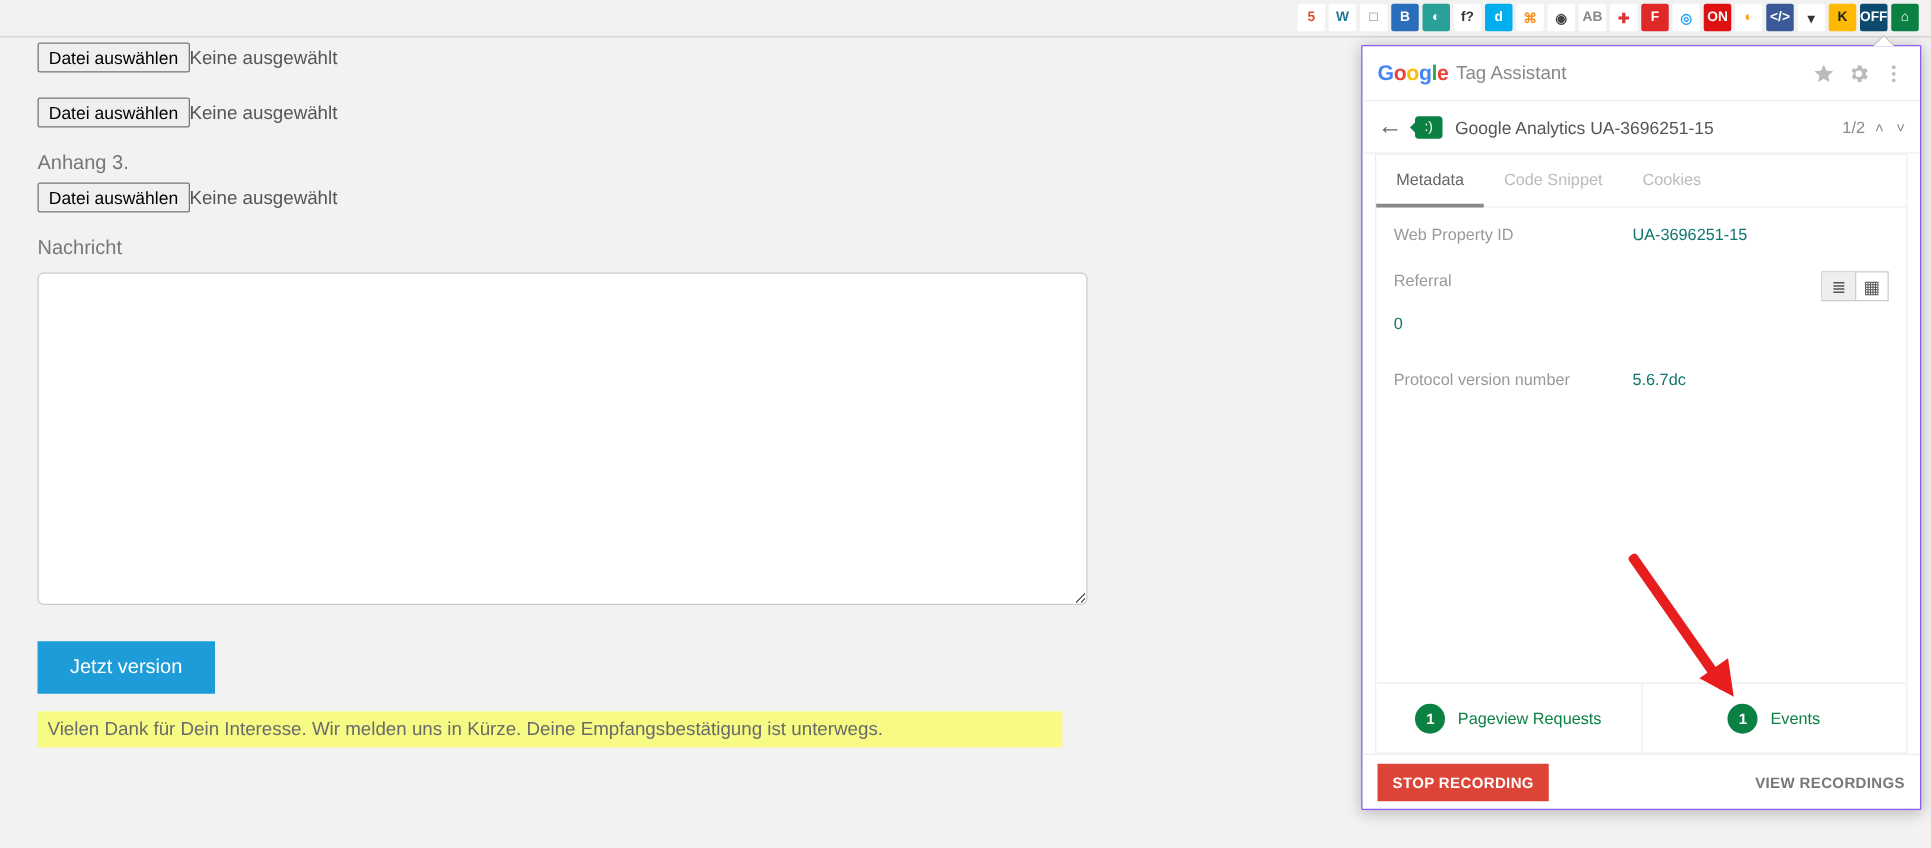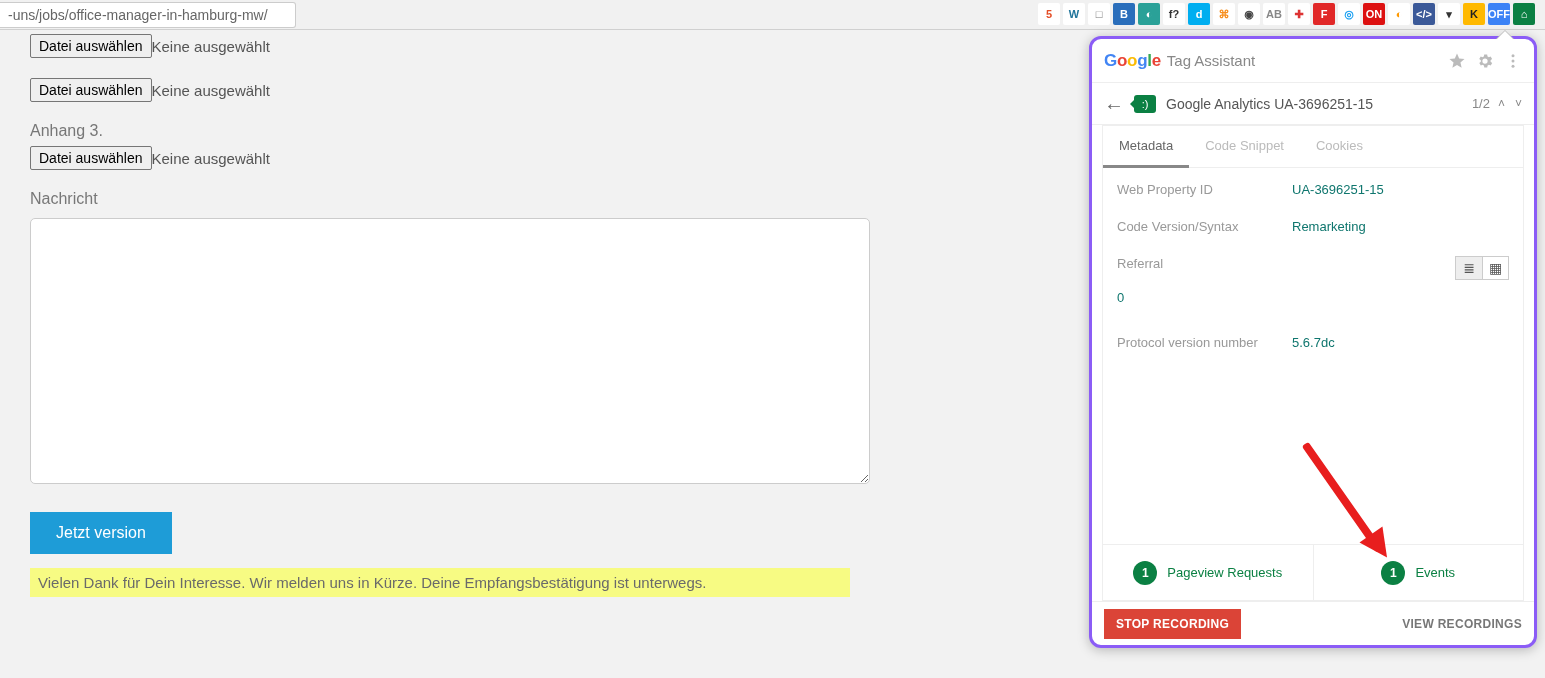--- a/index.html
+++ b/index.html
@@ -21,21 +21,21 @@
   .file-status { color: #555; font-size: 15px; }
 
   .msg-label { margin: 16px 0 10px; color: #777; }
   .msg-ta { width: 840px; height: 266px; border: 1px solid #ccc; border-radius: 5px; background: #fff; padding: 8px; font-size: 14px; resize: both; }
 
   .submit-btn { margin-top: 24px; background: #1e9cd7; color: #fff; border: none; padding: 12px 26px; font-size: 16px; cursor: pointer; }
 
   .thanks { margin-top: 14px; background: #f7fb83; color: #6a6a6a; padding: 6px 8px; width: 820px; font-size: 15px; }
 
   
-  .ta-panel { position: absolute; top: 36px; right: 8px; width: 448px; height: 612px; background: #fff; border: 3px solid #8b5cf6; border-radius: 12px; box-shadow: 0 2px 12px rgba(0,0,0,.25); display: flex; flex-direction: column; }
+  .ta-panel { position: absolute; top: 36px; right: 8px; width: 448px; height: 612px; background: #fff; border: 1px solid #8b5cf6; border-radius: 1px; box-shadow: 0 2px 12px rgba(0,0,0,.25); display: flex; flex-direction: column; }
   .ta-pointer { position: absolute; top: -9px; right: 20px; width: 0; height: 0; border-left: 9px solid transparent; border-right: 9px solid transparent; border-bottom: 9px solid #bbb; }
   .ta-pointer:after { content:""; position:absolute; top:1px; left:-8px; border-left:8px solid transparent; border-right:8px solid transparent; border-bottom:8px solid #fff; }
 
   .ta-header { height: 44px; display: flex; align-items: center; padding: 0 12px; border-bottom: 1px solid #eee; color: #777; }
   .ta-header .g { font-weight: bold; color: #666; font-size: 17px; letter-spacing:-.3px;}
   .ta-header .g .b{color:#4285F4}.ta-header .g .r{color:#EA4335}.ta-header .g .y{color:#FBBC05}.ta-header .g .g2{color:#34A853}
   .ta-header .ta-title-txt { margin-left: 6px; font-size: 15px; color:#888; }
   .ta-header .ta-right { margin-left: auto; display:flex; gap:10px; align-items:center; color:#999; }
   .ta-right .sicon { width:18px;height:18px;display:inline-block; }
 
@@ -46,21 +46,21 @@
   .ta-counter { margin-left:auto; color:#888; font-size:13px; margin-right:8px;}
   .ta-updown { color:#888; font-size:12px; display:flex; gap:10px;}
   .ta-updown span{cursor:pointer;}
 
   .ta-card { margin: 0 10px; border:1px solid #eee; background:#fff; flex:1; display:flex; flex-direction:column; }
   .ta-tabs { display:flex; border-bottom:1px solid #eee; }
   .ta-tab { padding: 12px 16px; font-size:13px; color:#bbb; cursor:pointer; }
   .ta-tab.active { color:#666; border-bottom:3px solid #888; margin-bottom:-1px;}
 
   .ta-meta { padding: 14px 14px 4px; font-size:13px; color:#999; flex:1;}
-  .ta-kv { display:flex; margin-bottom:22px;}
+  .ta-kv { display:flex; margin-bottom:22px;gap:16px;}
   .ta-kv .k { width: 175px; }
   .ta-kv .v { color:#0f766e; }
   .ta-ref-toggle { margin-left:auto; display:flex; border:1px solid #ccc;}
   .ta-ref-toggle span{width:26px;height:22px;display:flex;align-items:center;justify-content:center;border-left:1px solid #ccc;font-size:14px;color:#555;cursor:pointer;}
   .ta-ref-toggle span:first-child{border-left:none;background:#eee;}
 
   .ta-reqbar { height:56px; display:flex; }
   .ta-reqhalf { flex:1; display:flex; align-items:center; justify-content:center; gap:10px; border-top:1px solid #eee; font-size:13px; color:#0b8043; cursor:pointer;}
   .ta-reqhalf + .ta-reqhalf { border-left:1px solid #eee;}
   .circ { width:24px;height:24px;border-radius:50%;background:#0b8043;color:#fff;display:flex;align-items:center;justify-content:center;font-size:12px;font-weight:bold;}
@@ -71,41 +71,40 @@
 
   
   .arrow-annot { position:absolute; pointer-events:none; }
   .arrow-line { position:absolute; width:130px; height:8px; background:#e81e1e; transform-origin:left center; transform:rotate(55deg); border-radius:3px;}
   .arrow-head { position:absolute; width:0;height:0;border-left:14px solid transparent;border-right:14px solid transparent;border-top:28px solid #e81e1e; transform:rotate(-35deg);}
 </style>
 </head>
 <body>
 
 <div class="browser-bar">
-  <div class="url-field">-uns/jobs/office-manager-in-hamburg-mw/</div>
   <div class="ext-icons" id="ext-icons">
       <span class="ext" style="background: rgb(255, 255, 255); color: rgb(228, 77, 38);">5</span>
       <span class="ext" style="background: rgb(255, 255, 255); color: rgb(33, 117, 155);">W</span>
       <span class="ext" style="background: rgb(255, 255, 255); color: rgb(119, 119, 119);">□</span>
       <span class="ext" style="background: rgb(42, 110, 187); color: rgb(255, 255, 255);">B</span>
       <span class="ext" style="background: rgb(42, 161, 152); color: rgb(255, 255, 255);">◐</span>
       <span class="ext" style="background: rgb(255, 255, 255); color: rgb(51, 51, 51);">f?</span>
       <span class="ext" style="background: rgb(0, 174, 240); color: rgb(255, 255, 255);">d</span>
       <span class="ext" style="background: rgb(255, 255, 255); color: rgb(247, 143, 30);">⌘</span>
       <span class="ext" style="background: rgb(255, 255, 255); color: rgb(68, 68, 68);">◉</span>
       <span class="ext" style="background: rgb(255, 255, 255); color: rgb(136, 136, 136);">AB</span>
       <span class="ext" style="background: rgb(255, 255, 255); color: rgb(221, 51, 51);">✚</span>
       <span class="ext" style="background: rgb(225, 40, 40); color: rgb(255, 255, 255);">F</span>
       <span class="ext" style="background: rgb(255, 255, 255); color: rgb(29, 161, 242);">◎</span>
       <span class="ext" style="background: rgb(221, 17, 17); color: rgb(255, 255, 255);">ON</span>
       <span class="ext" style="background: rgb(255, 255, 255); color: rgb(255, 153, 0);">◐</span>
       <span class="ext" style="background: rgb(59, 89, 152); color: rgb(255, 255, 255);">&lt;/&gt;</span>
       <span class="ext" style="background: rgb(255, 255, 255); color: rgb(51, 51, 51);">▾</span>
       <span class="ext" style="background: rgb(255, 185, 0); color: rgb(34, 34, 34);">K</span>
-      <span class="ext" style="background: #3b82f6; color: rgb(255, 255, 255);">OFF</span>
+      <span class="ext" style="background: #0c4a6e; color: rgb(255, 255, 255);">OFF</span>
       <span class="ext" style="background: rgb(11, 128, 67); color: rgb(255, 255, 255);">⌂</span>
     </div>
 </div>
 
 <div class="form-area">
   <div class="attach-group">
     <div class="file-row">
       <button class="file-btn">Datei auswählen</button>
       <span class="file-status">Keine ausgewählt</span>
     </div>
@@ -178,24 +177,20 @@
       <div class="ta-tab">Code Snippet</div>
       <div class="ta-tab">Cookies</div>
     </div>
 
     <div class="ta-meta">
       <div class="ta-kv">
           <span class="k">Web Property ID</span>
           <span class="v">UA-3696251-15</span>
         </div>
       <div class="ta-kv">
-          <span class="k">Code Version/Syntax</span>
-          <span class="v">Remarketing</span>
-        </div>
-      <div class="ta-kv">
         <span class="k">Referral</span>
         <span class="ta-ref-toggle">
             <span>≣</span>
             <span>▦</span>
           </span>
       </div>
       <div class="ta-kv" style="margin-top:-12px;margin-bottom:30px;">
           <span class="v">0</span>
         </div>
       <div class="ta-kv">

